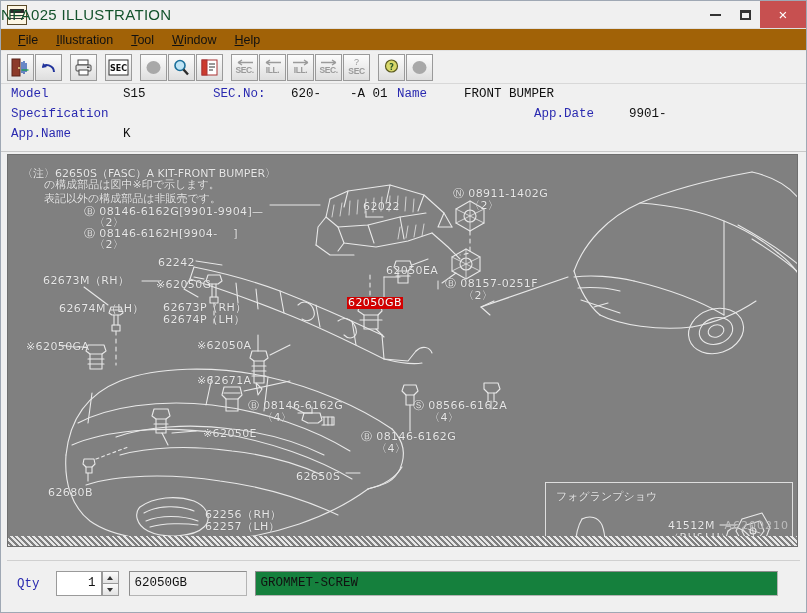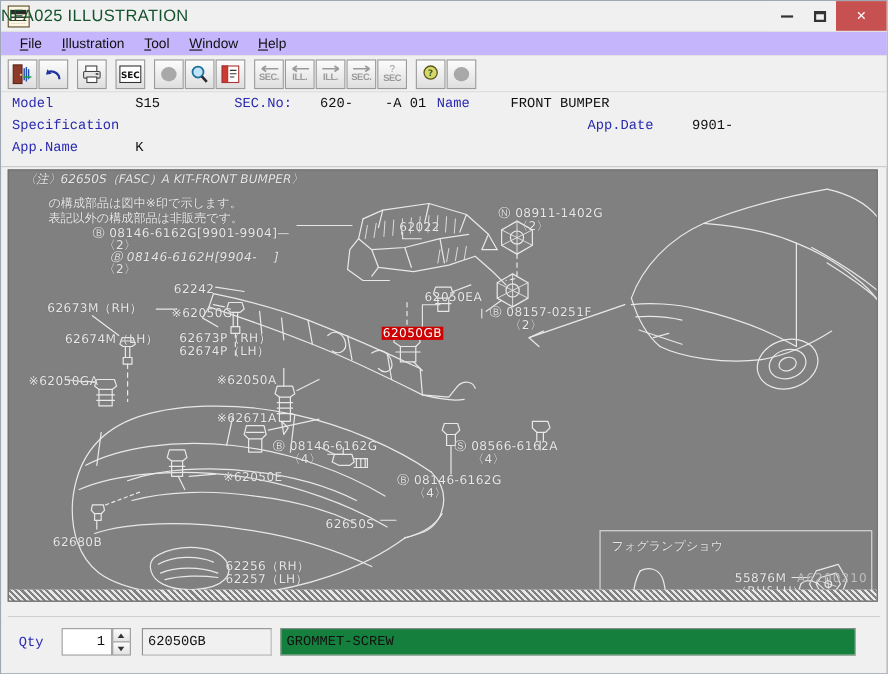--- a/index.html
+++ b/index.html
@@ -63,21 +63,21 @@
     font-size: 13px; color: #333;
     background: #f0f0f0;
   }
   .win-btn.close { width: 46px; background: #c75050; color: #fff; font-size: 15px; }
   .glyph-min { display:block; width: 11px; height: 2px; background: #333; }
   .glyph-max { display:block; width: 11px; height: 10px; border: 2px solid #333; border-top-width: 3px; }
 
   
   #menu-bar {
     height: 22px;
-    background: #c4b5fd;
+    background: #a16207;
     display: flex; align-items: center;
     padding-left: 8px;
     border-bottom: 1px solid #e2e2e2;
   }
   .menu-item {
     font-size: 12.5px;
     color: #111;
     padding: 2px 9px;
     white-space: nowrap;
   }
@@ -594,27 +594,27 @@
           <path d="M134 126 L152 126"></path>
           <path d="M430 134 L430 126"></path>
           <path d="M253 452 L282 452"></path>
           <path d="M196 474 L256 474"></path>
           <path d="M290 258 L304 258"></path>
           <path d="M338 318 L352 318"></path>
         </g>
       </svg>
     </div>
 
-    <div class="anno jp" style="left:14px; top:2px;font-style:italic;">〈注〉62650S（FASC）A KIT-FRONT BUMPER〉</div>
+    <div class="anno jp" style="left:14px; top:13px;">〈注〉62650S（FASC）A KIT-FRONT BUMPER〉</div>
     <div class="anno jp" style="left:36px; top:38px;">表記以外の構成部品は非販売です。</div>
     <div class="anno jp" style="left:36px; top:24px;">の構成部品は図中※印で示します。</div>
 
     <div class="anno" style="left:76px;  top:51px;">Ⓑ 08146-6162G[9901-9904]—</div>
     <div class="anno" style="left:86px;  top:62px;">〈2〉</div>
-    <div class="anno" style="left:92px;  top:73px;font-style:italic;">Ⓑ 08146-6162H[9904-    ]</div>
+    <div class="anno" style="left:76px;  top:73px;">Ⓑ 08146-6162H[9904-    ]</div>
     <div class="anno" style="left:86px;  top:84px;">〈2〉</div>
     <div class="anno" style="left:355px; top:46px;">62022</div>
     <div class="anno" style="left:445px; top:33px;">Ⓝ 08911-1402G</div>
     <div class="anno" style="left:461px; top:45px;">〈2〉</div>
     <div class="anno" style="left:378px; top:110px;">62050EA</div>
     <div class="anno" style="left:437px; top:123px;">Ⓑ 08157-0251F</div>
     <div class="anno" style="left:455px; top:135px;">〈2〉</div>
     <div class="anno hl" style="left:339px; top:142px;">62050GB</div>
     <div class="anno" style="left:150px; top:102px;">62242</div>
     <div class="anno" style="left:148px; top:124px;">※62050G</div>
@@ -668,21 +668,21 @@
           <path d="M200 42 L214 38 L218 48 L212 56 L200 56 L196 48 Z"></path>
           <path d="M202 46 L214 50 M206 42 L208 56" stroke-width=".8"></path>
           <circle cx="207" cy="48" r="3"></circle>
           <path d="M196 62 L178 104 L172 116" stroke-dasharray="4 4"></path>
         </g>
         <g stroke-width="1">
           <path d="M174 42 L190 42"></path>
         </g>
       </svg>
       <div class="anno jp" style="left:10px; top:8px;">フォグランプショウ</div>
-      <div class="anno" style="left:122px; top:37px;">55876M</div>
+      <div class="anno" style="left:122px; top:37px;">41512M</div>
       <div class="anno" style="left:122px; top:49px;">（RH&amp;LH）</div>
       
     </div>
 
     <div id="watermark">A6200210</div>
     <div id="dither-strip"></div>
   </div>
 
   <div id="bottom-bar">
     <div id="qty-label">Qty</div>

